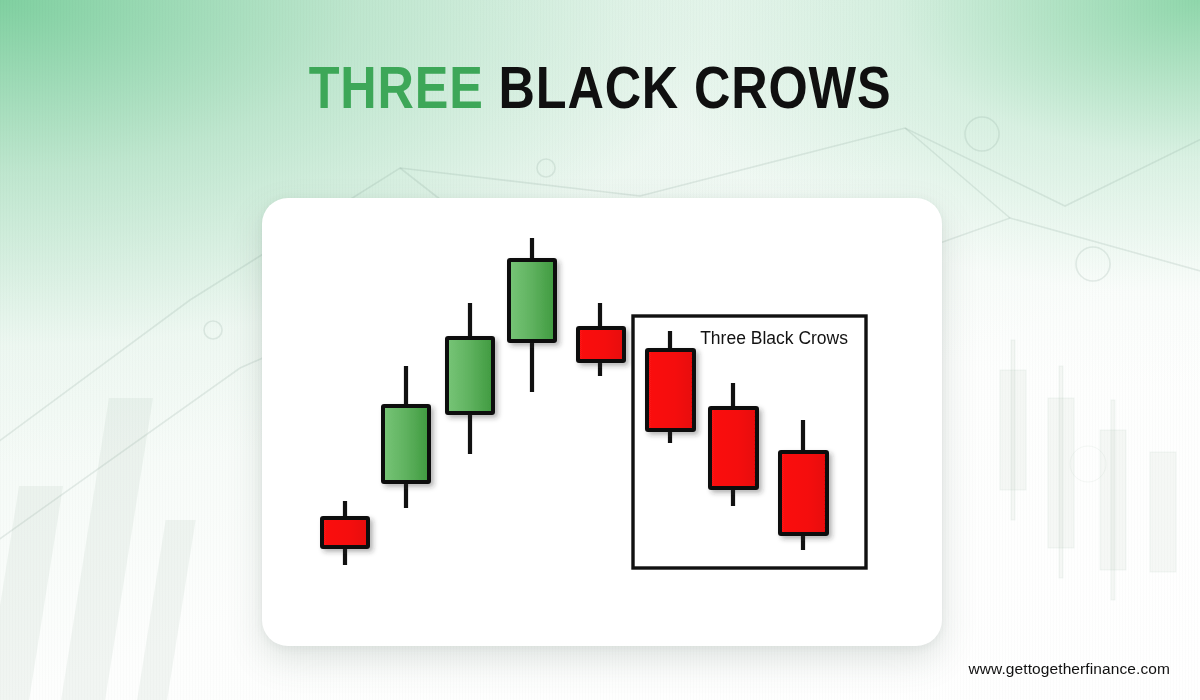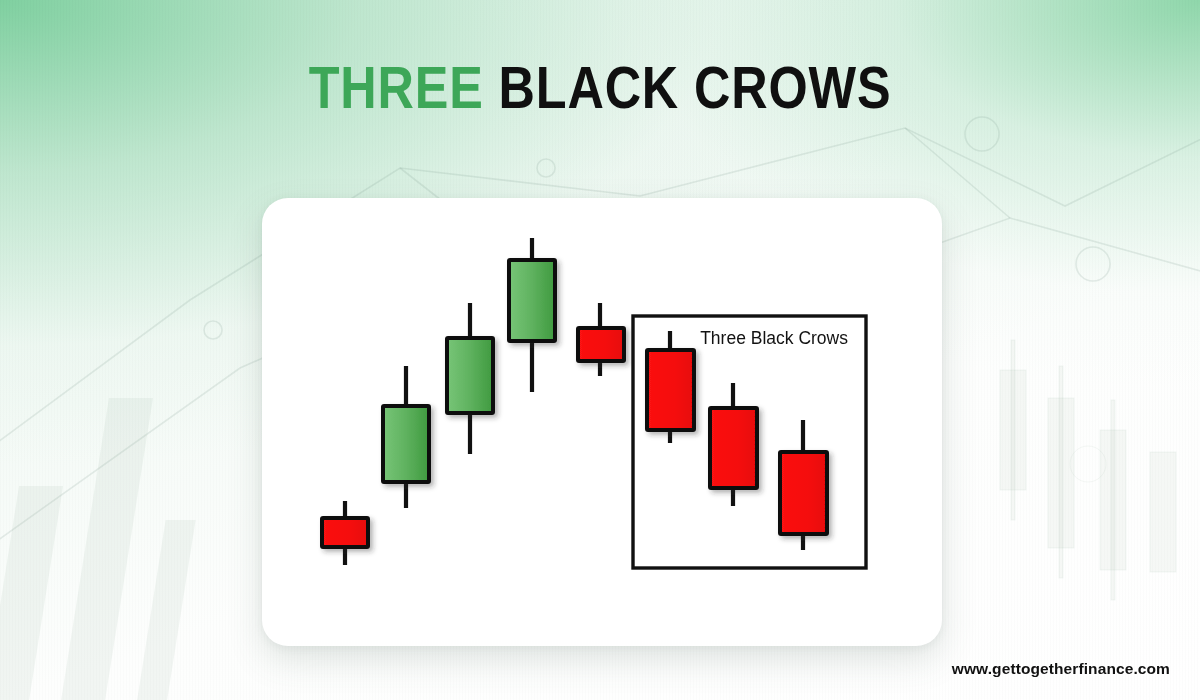--- a/index.html
+++ b/index.html
@@ -51,21 +51,21 @@
     border-radius:26px;
     box-shadow: 0 14px 34px rgba(80,100,90,0.17), 0 2px 8px rgba(80,100,90,0.08);
   }
   #chart-svg { position:absolute; left:0; top:0; }
 
   
   #footer-url {
     position:absolute;
     right:30px; bottom:22px;
     font-size:15.5px;
-    font-weight:bold;
+    font-weight:normal;
     color:#111111;
     letter-spacing:.1px;
   }
 </style>
 </head>
 <body>
 
 <div id="bg-root">
   <div id="bg-texture"></div>
 

